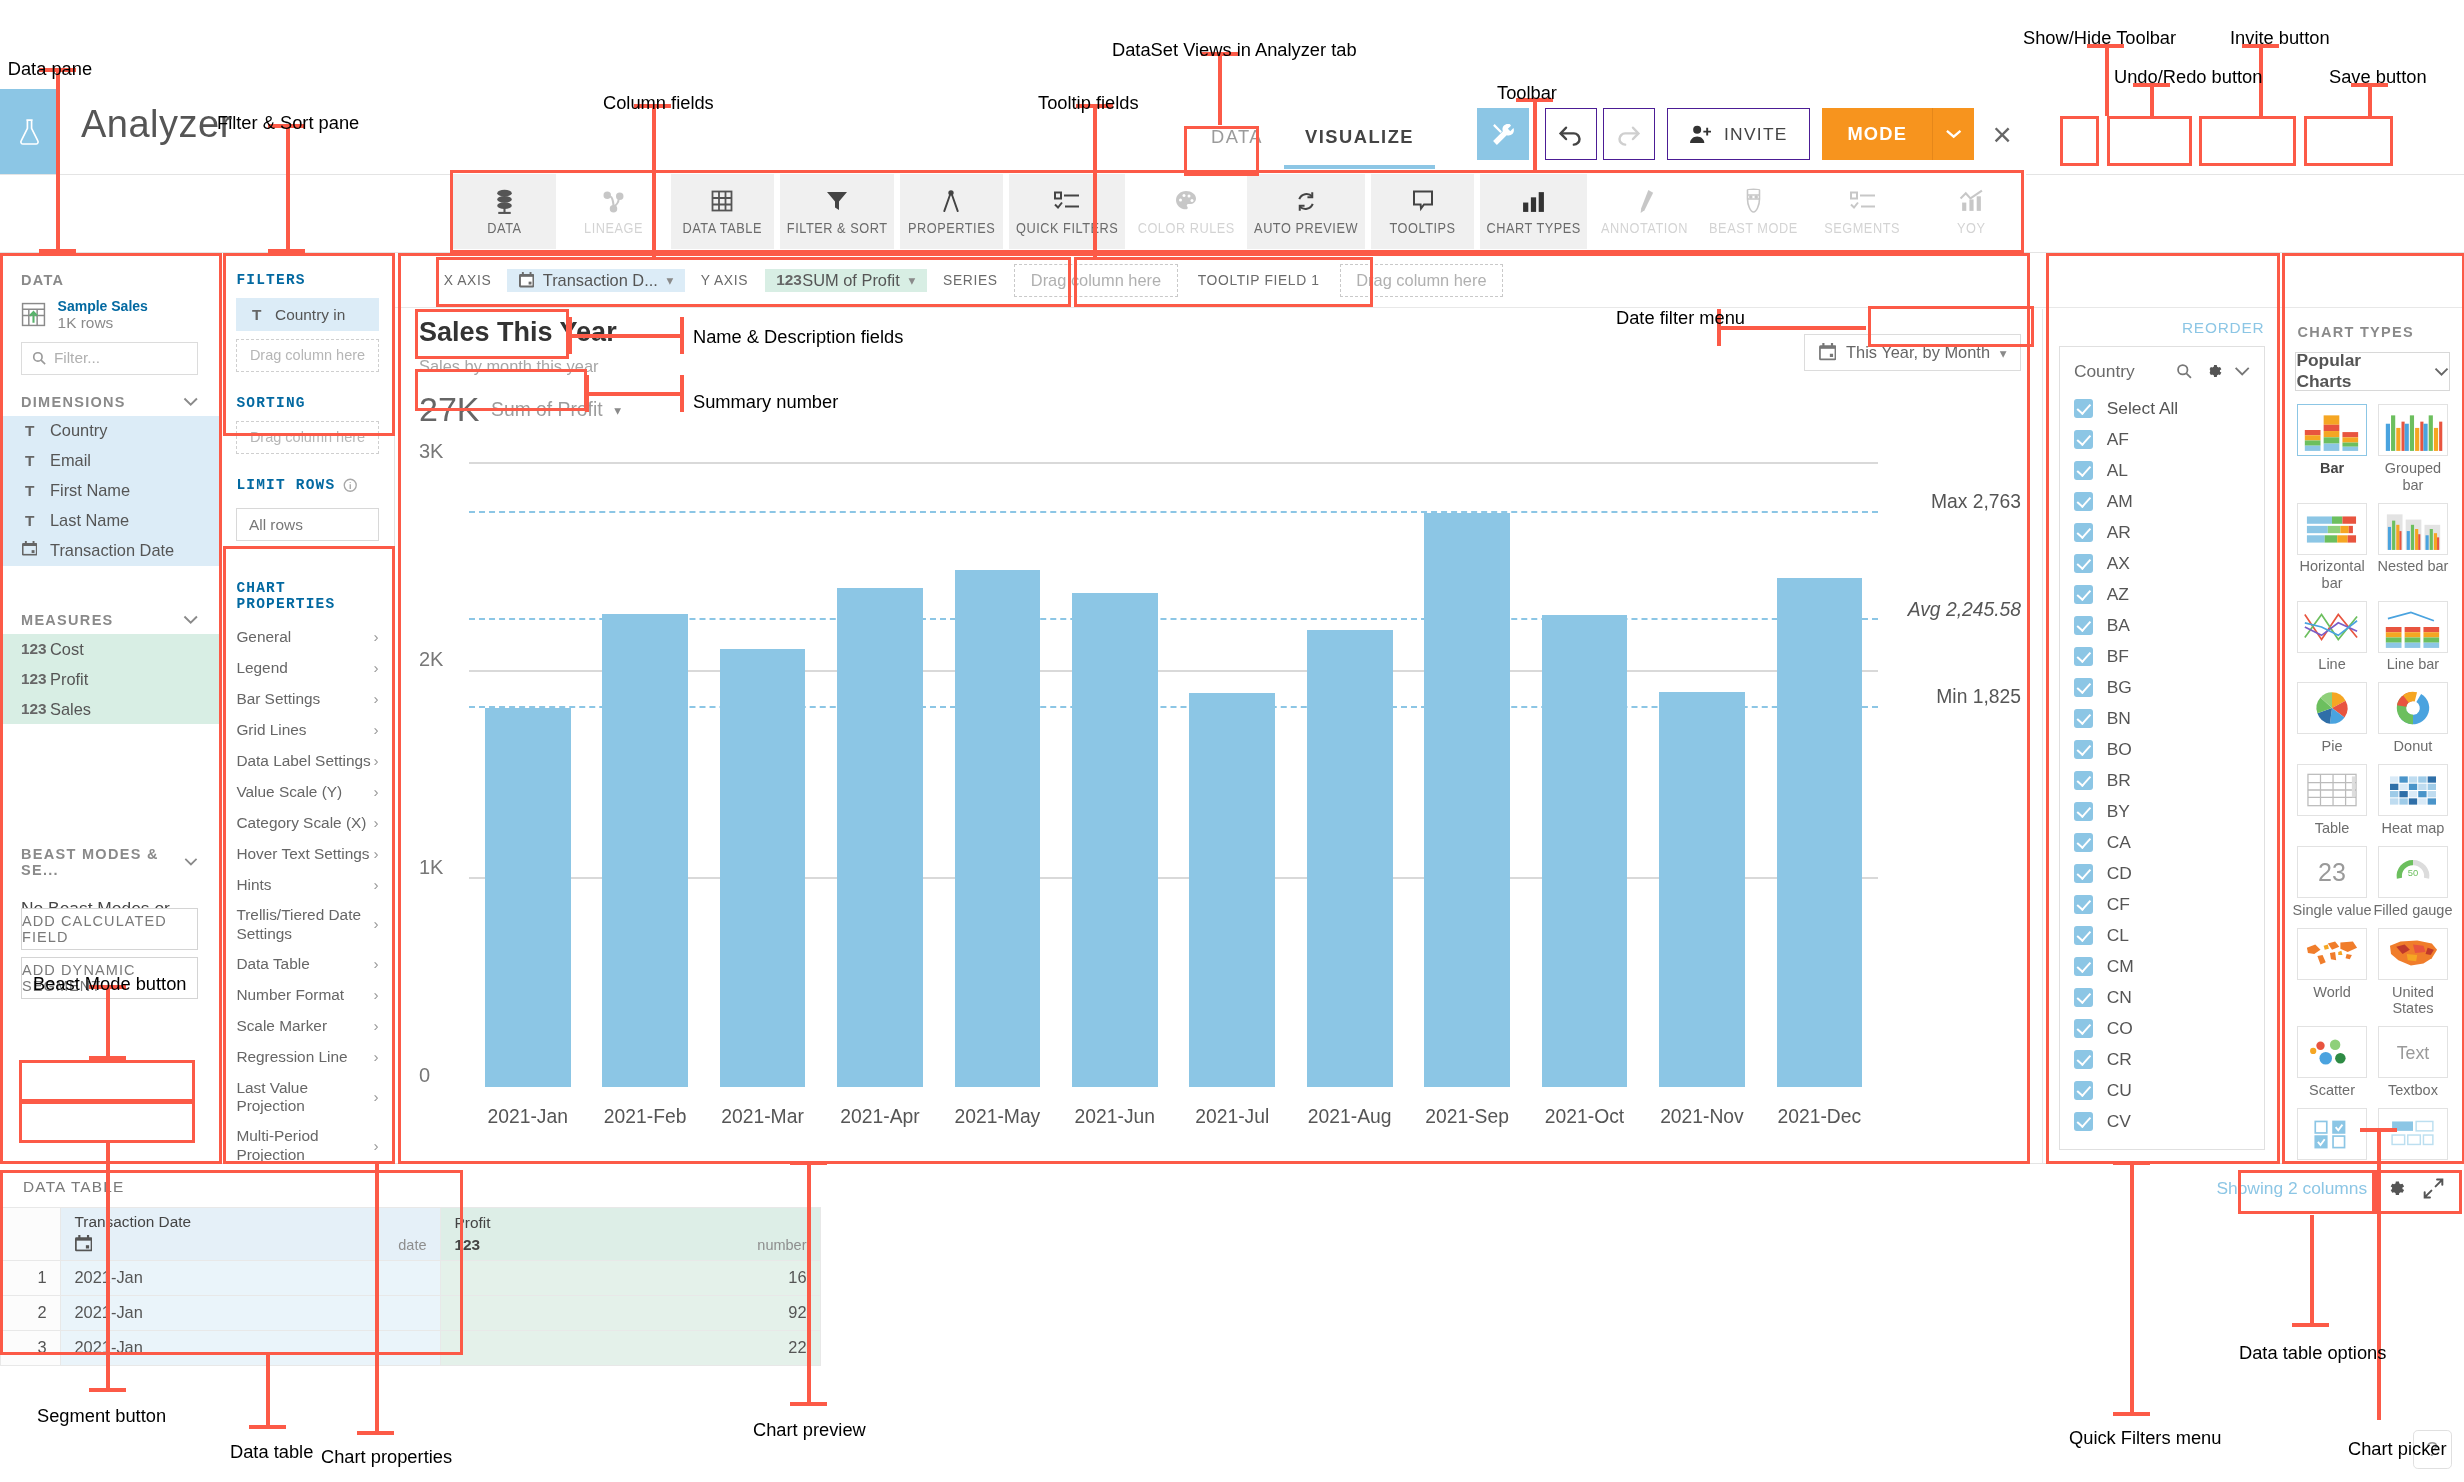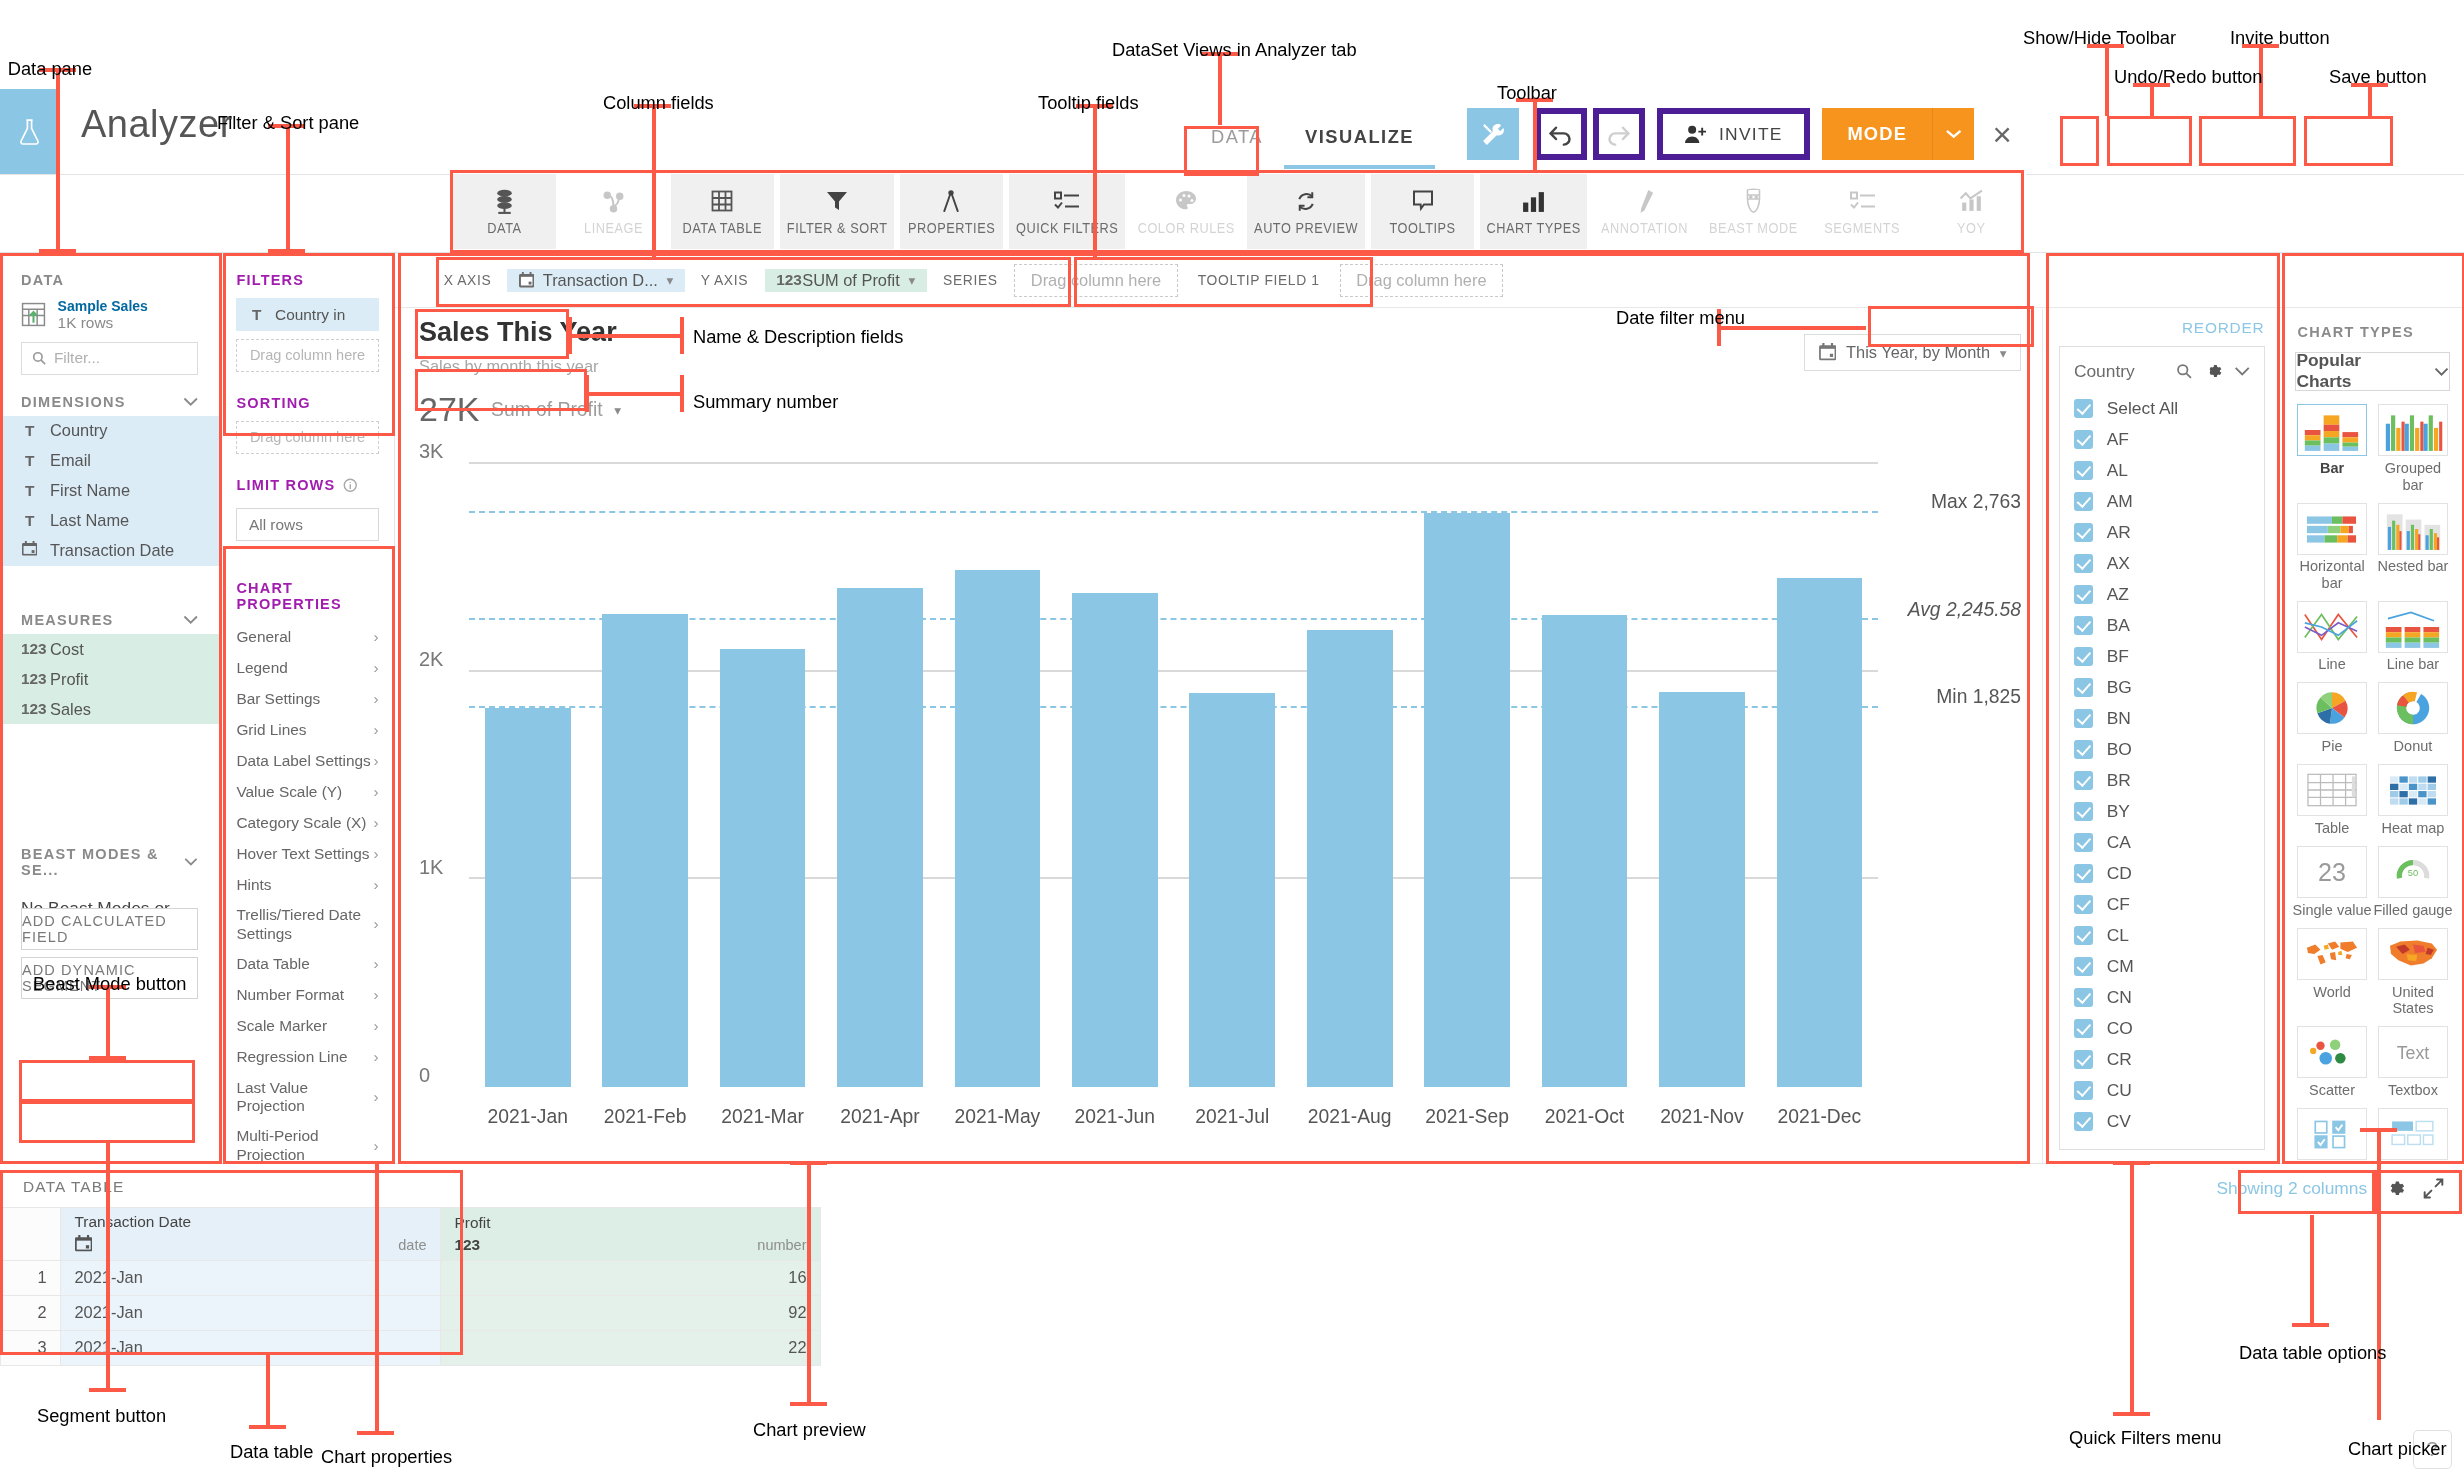--- a/index.html
+++ b/index.html
@@ -18,21 +18,21 @@
   
   #header { position:absolute; left:0; top:89px; width:2031px; height:85px; background:#fff; }
   #logo { position:absolute; left:0; top:0; width:58px; height:85px; background:#8cc6e5;
           display:flex; align-items:center; justify-content:center; }
   #logo svg { width:25px; height:29px; }
   #apptitle { position:absolute; left:81px; top:13.5px; font-size:38px; font-weight:300; color:#555; letter-spacing:0.5px;}
   #tabs { position:absolute; left:1190px; top:25px; display:flex; gap:0; }
   .tab { font-size:18.3px; letter-spacing:1.5px; padding:11.6px 21px 17.4px; color:#9b9b9b; cursor:pointer; }
   .tab.active { color:#444; font-weight:600; border-bottom:4.8px solid #8cc6e5; }
   #hdr-right { position:absolute; right:13.5px; top:17.4px; display:flex; align-items:center; gap:12.6px;}
-  .hbtn { height:52px; border:6px solid #4c1d95; background:#fff; display:flex; align-items:center;
+  .hbtn { height:52px; border:1px solid #4c1d95; background:#fff; display:flex; align-items:center;
           justify-content:center; cursor:pointer; }
   .hbtn.tool { width:52px; background:#8cc6e5; border-color:#8cc6e5; }
   .hbtn.undo,.hbtn.redo { width:52px; font-size:25px; color:#555; }
   .hbtn.redo { color:#c9c9c9; }
   .hbtn.invite { padding:0 21px; gap:11.6px; font-size:17.4px; letter-spacing:1.3px; color:#444; }
   .savegrp { display:flex; }
   .savebtn { background:#f7941e; color:#fff; height:52px; padding:0 25px; font-size:18.3px;
              letter-spacing:1.2px; display:flex; align-items:center; border:none; cursor:pointer; font-weight:600;}
   .savecaret { background:#f7941e; color:#fff; width:42px; height:52px; display:flex; align-items:center;
              justify-content:center; border-left:1px solid #e5871a; cursor:pointer; font-size:16.4px;}
@@ -78,21 +78,21 @@
   .field.mea { background:#d8eee4; }
   .ficon { font-weight:700; font-size:15.4px; color:#666; width:17.4px; text-align:center;}
   .nosegs { padding:13.5px 21px; font-size:17.4px; color:#444; line-height:1.35;}
   .bmbtn { margin:7.7px 21px 0; height:42px; border:1px solid #d4d4d4; background:#fff;
            display:flex; align-items:center; justify-content:center; font-size:14.5px; letter-spacing:1.1px;
            color:#7a7a7a; cursor:pointer; }
 
   
   #fspane { position:absolute; left:221px; top:255px; width:174px; height:908px; background:#fff;
             border-right:1px solid #e4e4e4;}
-  .fs-h { font-size:14.5px; letter-spacing:1.2px; color:#a21caf; padding:17.4px 15.4px 9.7px; font-weight:600;}
+  .fs-h { font-size:14.5px; letter-spacing:1.2px; color:#0369a1; padding:17.4px 15.4px 9.7px; font-weight:600;font-family:Liberation Mono, monospace;}
   .fs-chip { margin:0 15.4px 7.7px; height:33px; background:#dcecf7; display:flex; align-items:center;
              gap:9.7px; padding:0 11.6px; font-size:15.4px; color:#555;}
   .fs-drop { margin:0 15.4px 5.8px; height:33px; border:1px dashed #cfcfcf; display:flex; align-items:center;
              justify-content:center; font-size:14.5px; color:#b6b6b6;}
   .fs-rows { margin:5.8px 15.4px 0; height:33px; border:1px solid #d8d8d8; display:flex; align-items:center;
              padding:0 11.6px; font-size:15.4px; color:#777;}
   .cp-item { display:flex; align-items:center; justify-content:space-between; padding:5.8px 15.4px;
              font-size:15.4px; color:#666; line-height:1.2; min-height:31px; cursor:pointer;}
   .cp-item .chev { color:#9a9a9a; font-size:15.4px;}
 

